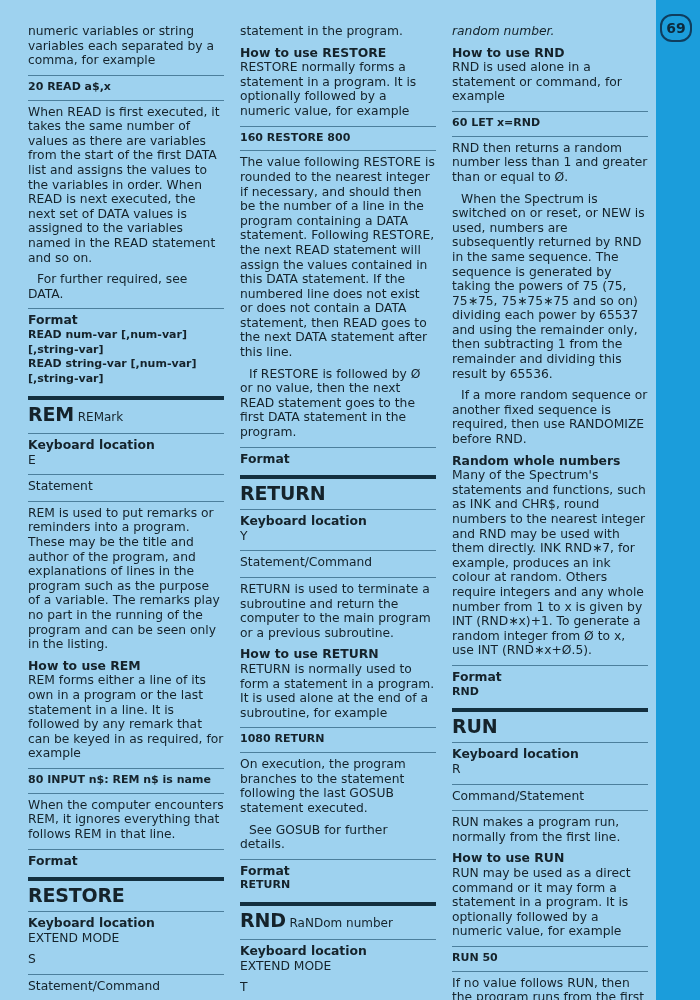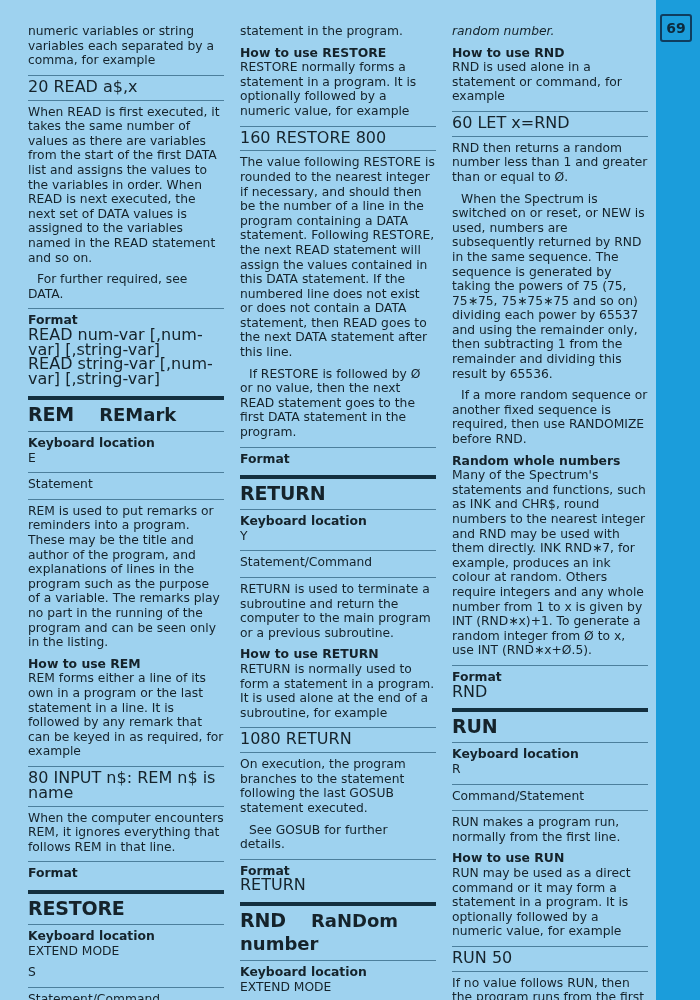--- a/index.html
+++ b/index.html
@@ -30,21 +30,21 @@
     background: #1b9ddb;
   }
   .page-number {
     position: absolute;
     right: 8px;
     top: 14px;
     width: 28px;
     height: 24px;
     background: #1b9ddb;
     border: 2px solid #0f3d5e;
-    border-radius: 3px;
+    border-radius: 12px;
     color: #0d2a3d;
     font-size: 14px;
     font-weight: bold;
     display: flex;
     align-items: center;
     justify-content: center;
   }
   .columns {
     position: absolute;
     left: 28px;
@@ -80,35 +80,34 @@
     margin: 9px 0 3px 0;
   }
   .entry-title {
     font-size: 19px;
     font-weight: bold;
     line-height: 22px;
     margin: 0 0 2px 0;
     letter-spacing: -0.2px;
   }
   .entry-title .sub {
-    font-size: 18px;
-    font-weight: bold;
+    font-size: 12px;
+    font-weight: normal;
     letter-spacing: 0;
-    padding-left: 19px;
   }
   .sec-head {
     font-size: 12.4px;
     font-weight: bold;
     line-height: 14.6px;
     margin: 0;
   }
   .code-block {
-    font-size: 16px;
+    font-size: 11px;
     line-height: 14.8px;
-    font-weight: normal;
+    font-weight: bold;
   }
   .italic {
     font-style: italic;
   }
 </style>
 </head>
 <body>
 
 <div class="page">
 

